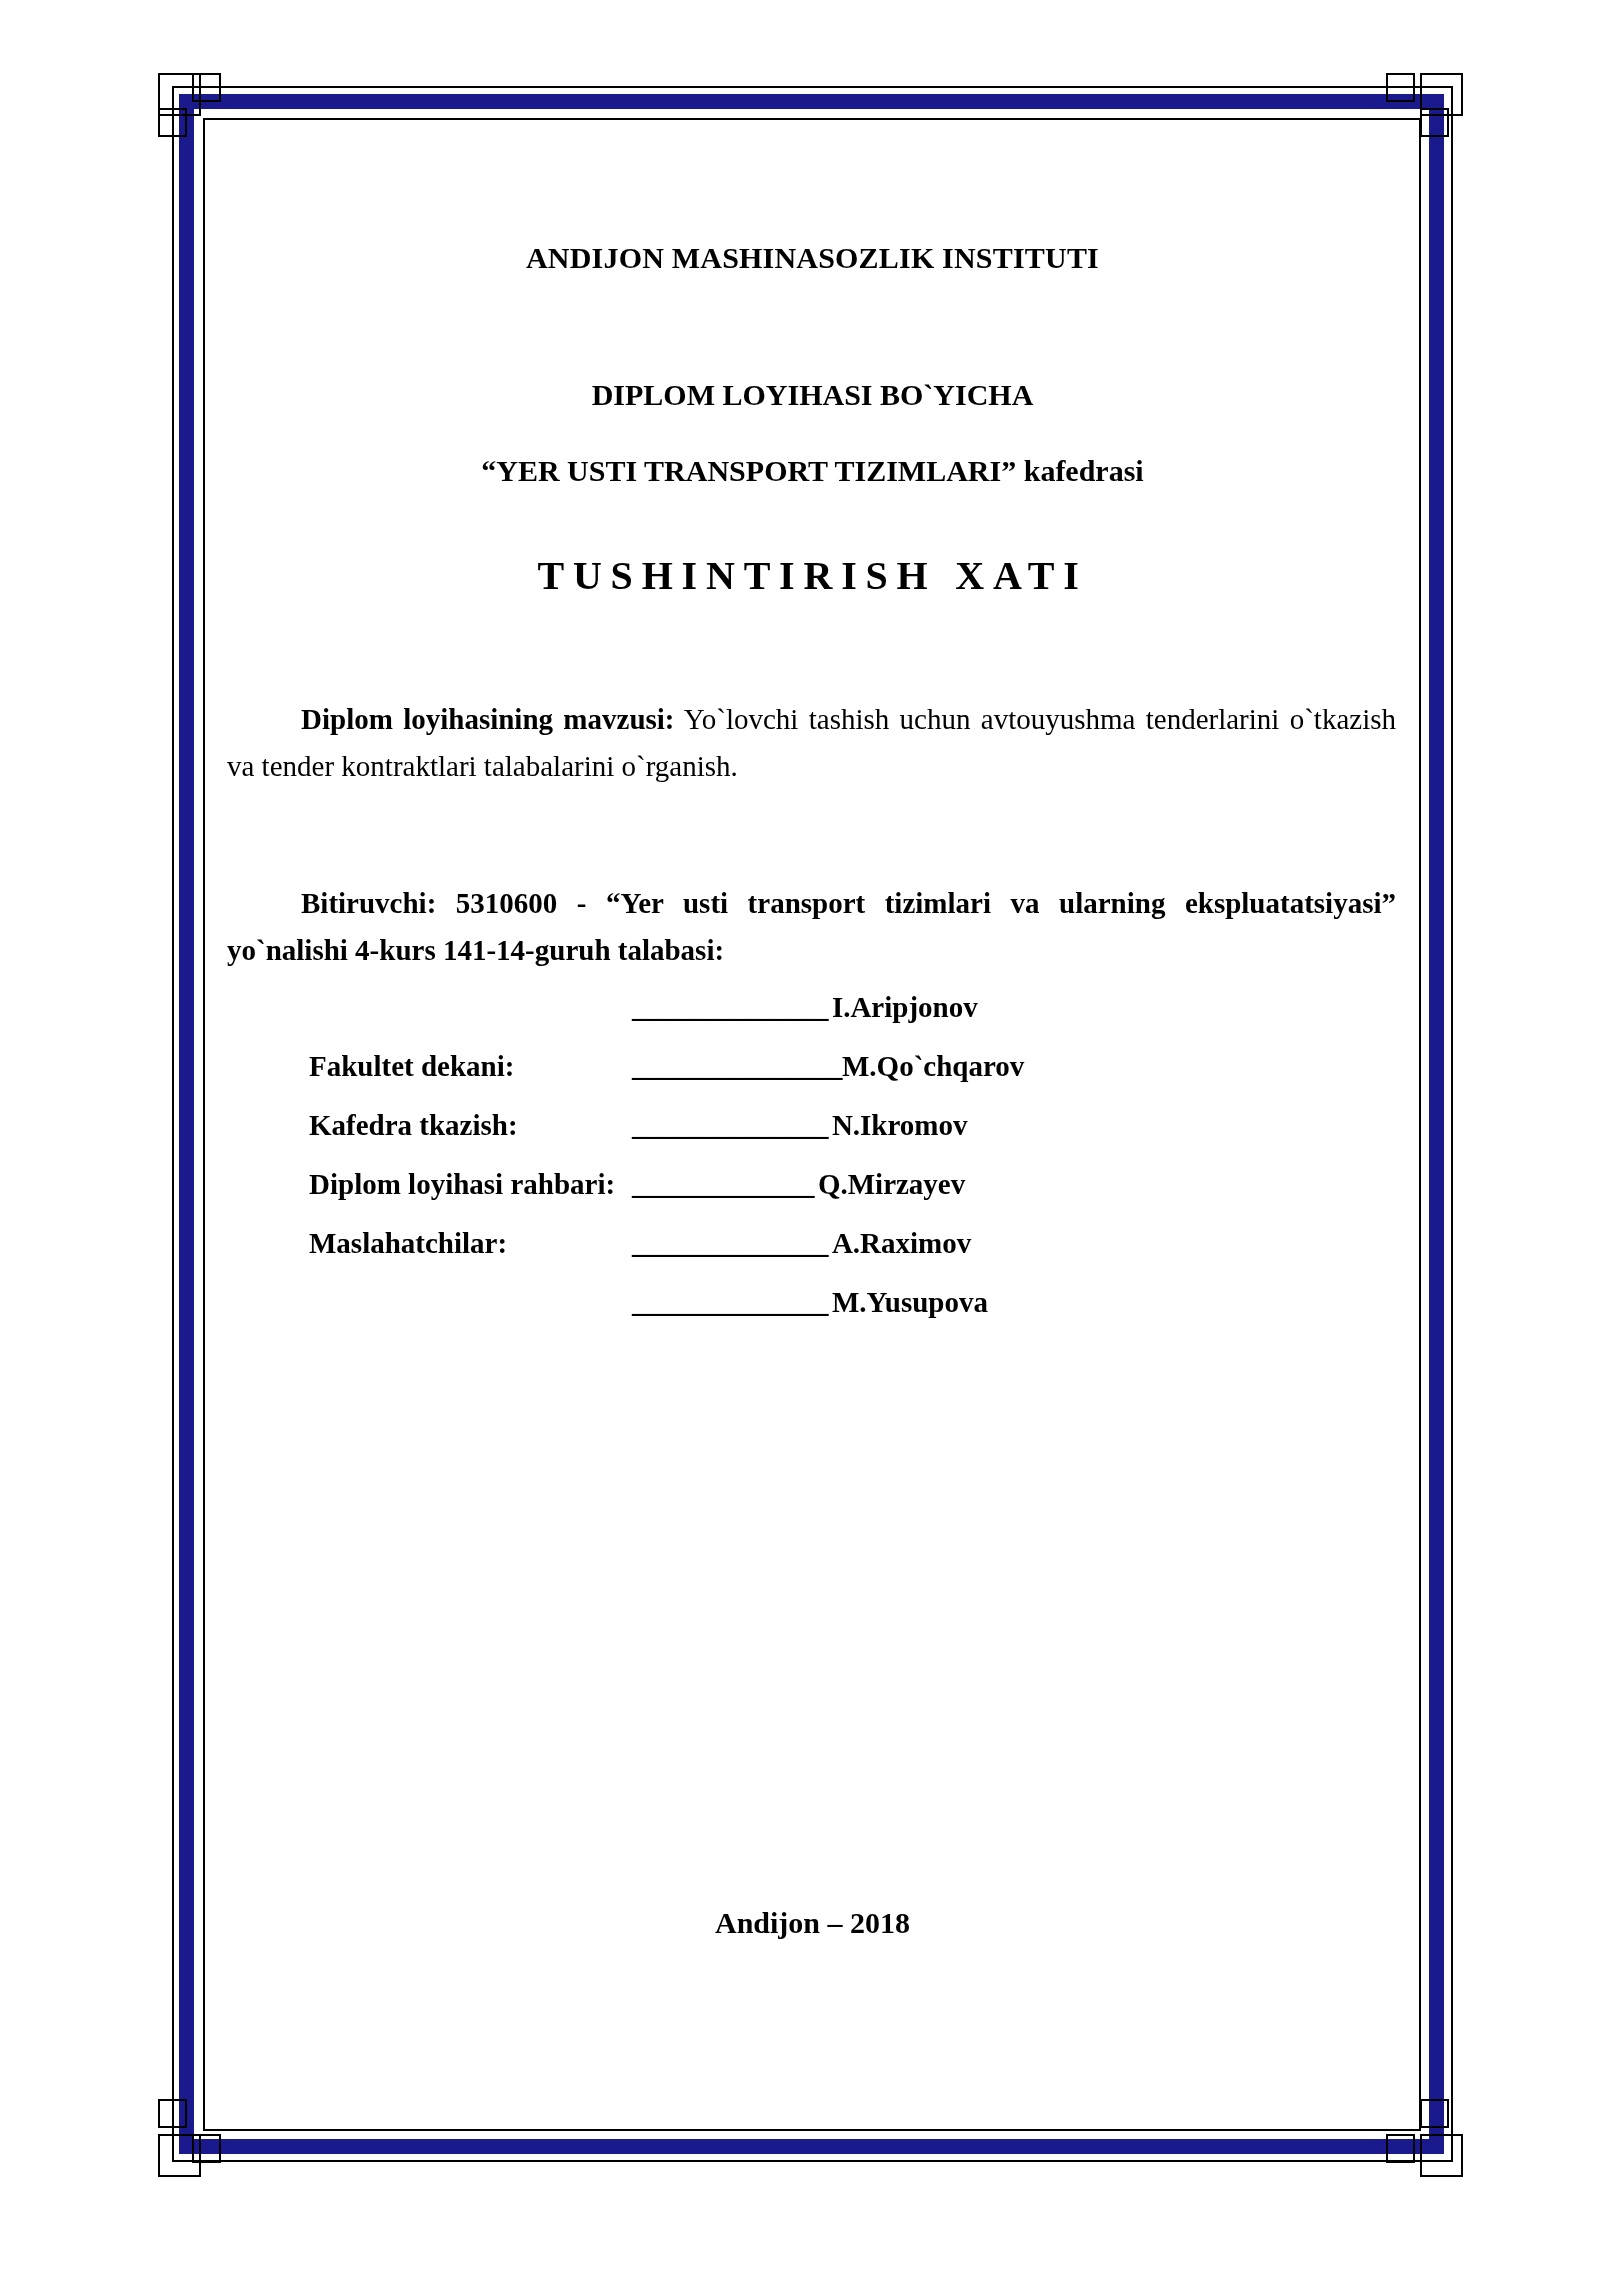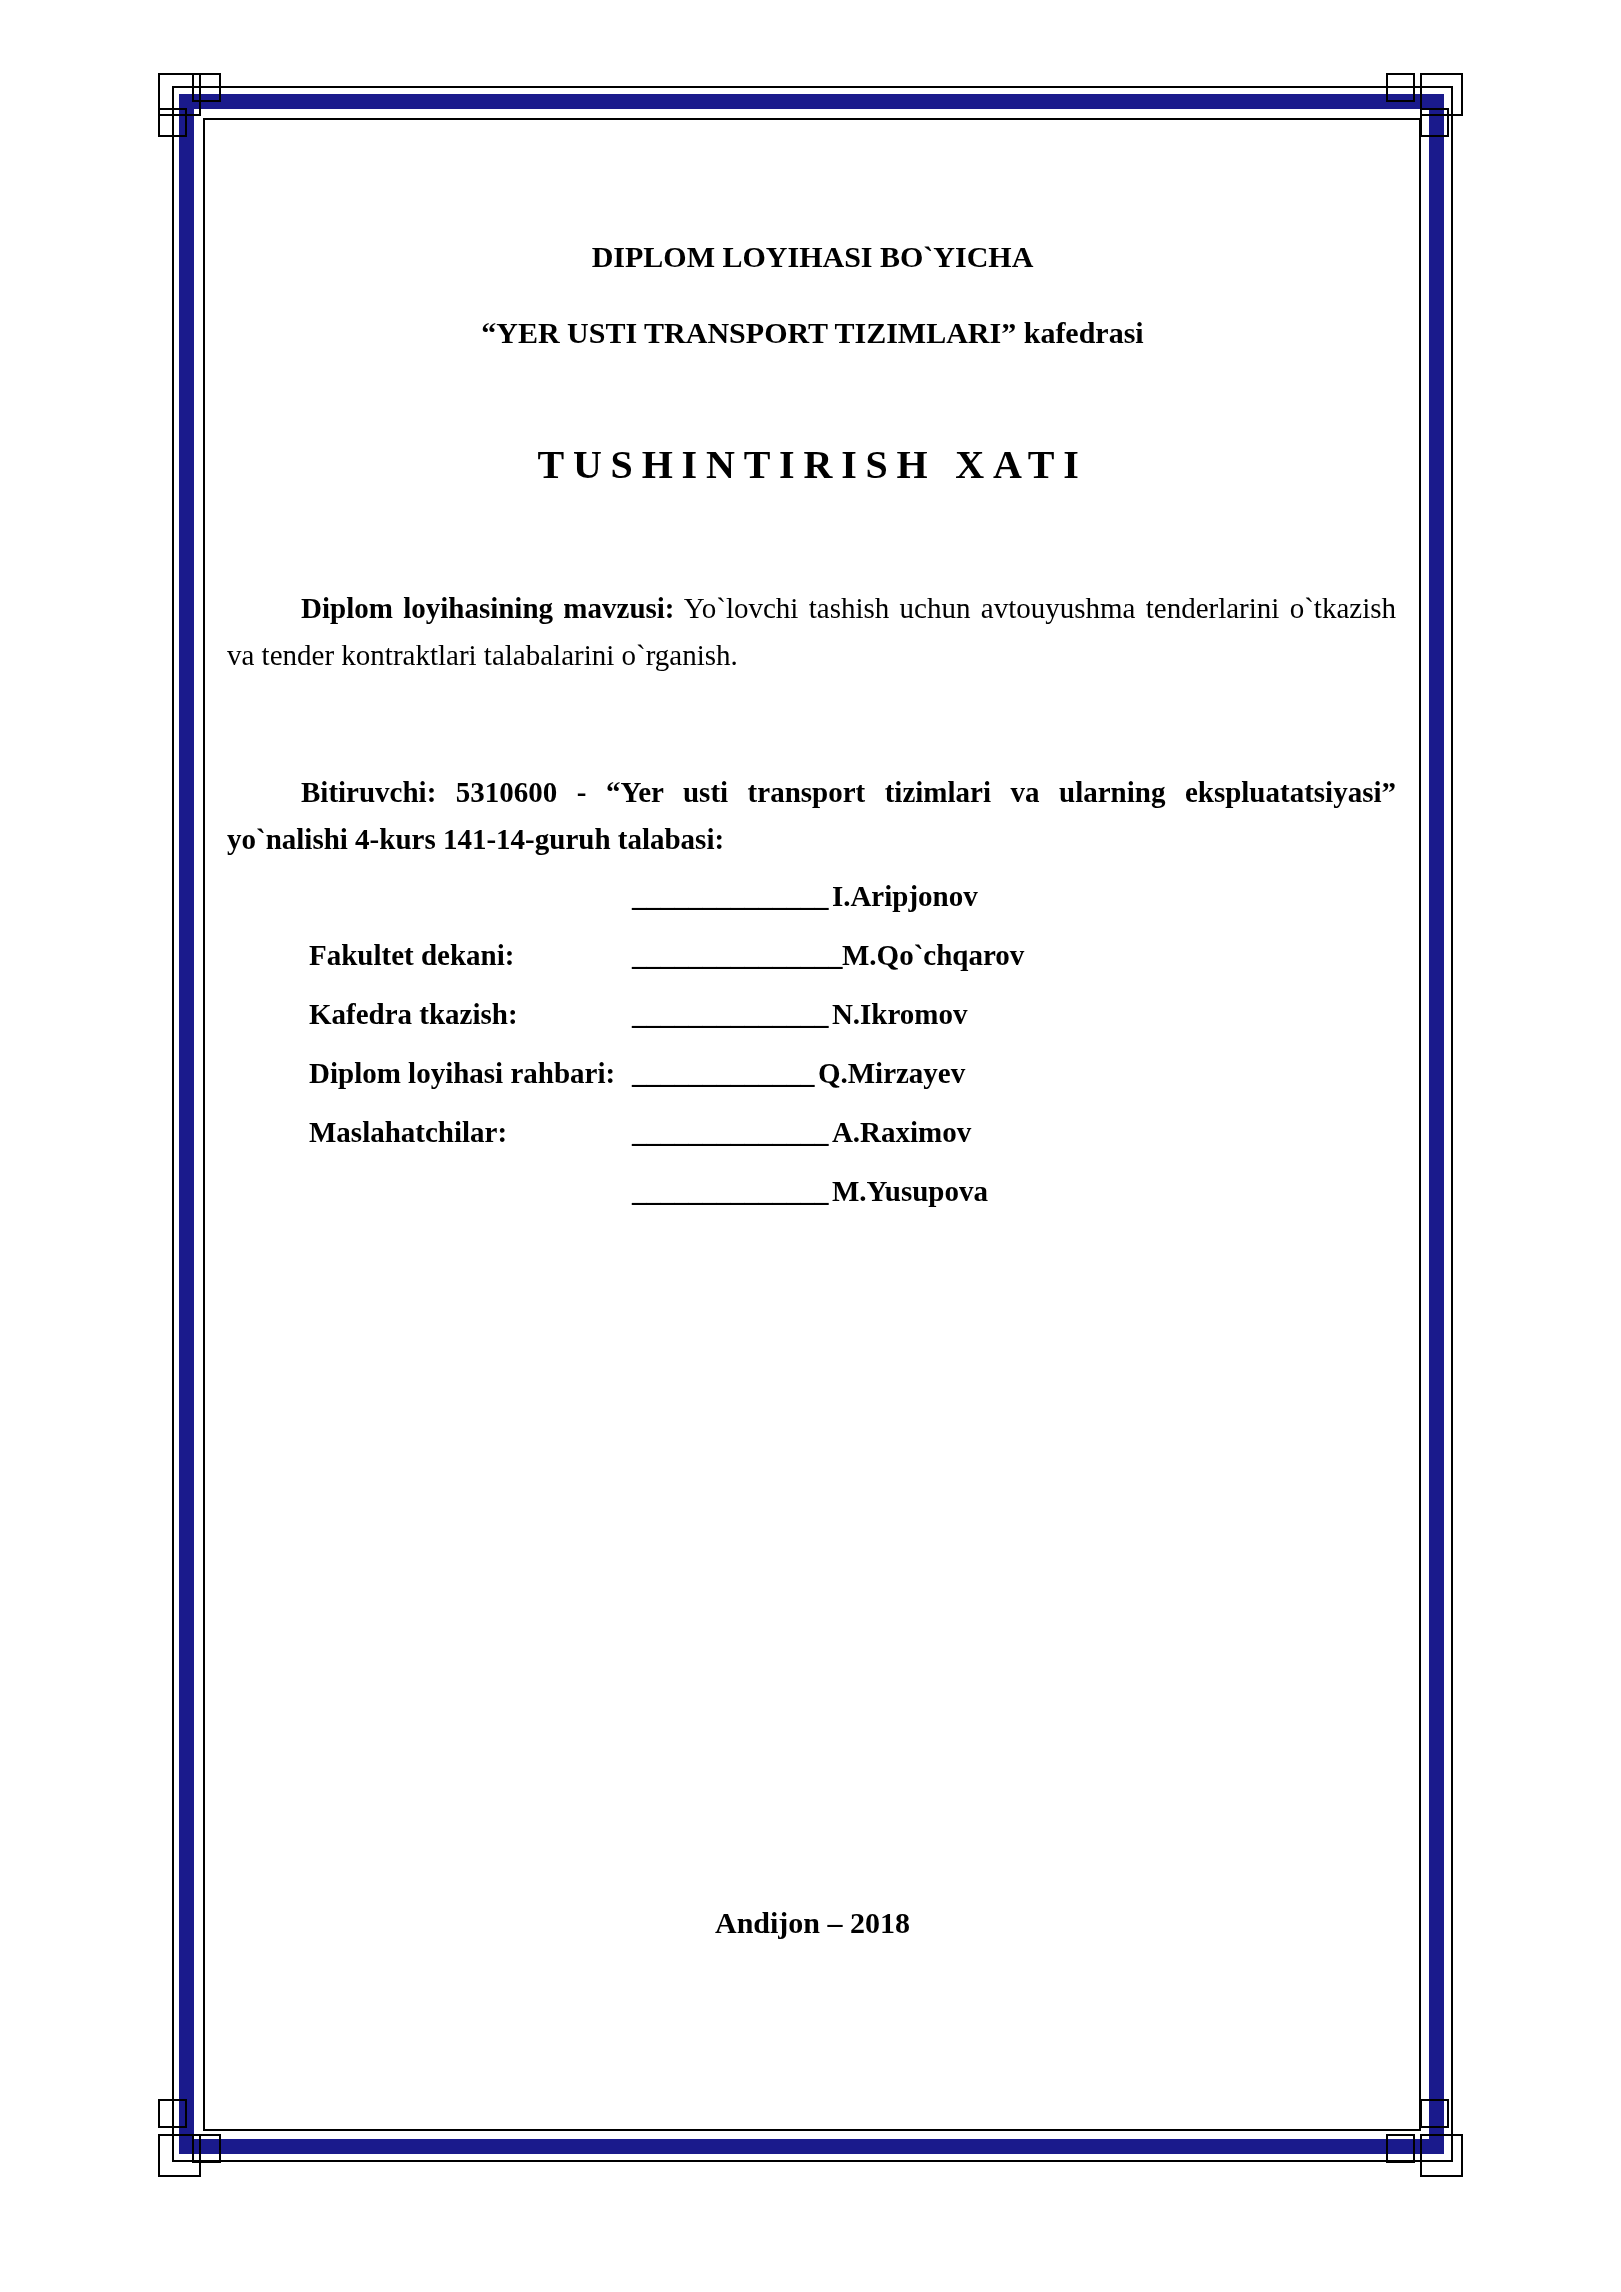--- a/index.html
+++ b/index.html
@@ -110,21 +110,21 @@
   }
   .subtitle {
     font-size: 30px;
     font-weight: bold;
     margin-top: 103px;
   }
   .main-title {
     font-size: 40px;
     font-weight: bold;
     letter-spacing: 8.8px;
-    margin-top: 91px;
+    margin-top: 64px;
   }
 
   .para {
     font-size: 29px;
     text-align: justify;
     text-justify: inter-word;
     line-height: 1.62;
     margin-top: 97px;
     padding: 0 2px 0 0;
   }
@@ -191,20 +191,21 @@
   <div class="knot k-bl-1"></div>
   <div class="knot-b k-bl-2"></div>
   <div class="knot-b k-bl-3"></div>
 
   <div class="knot k-br-1"></div>
   <div class="knot-b k-br-2"></div>
   <div class="knot-b k-br-3"></div>
 
   <div class="content">
 
+    <div class="ctr inst-name">ANDIJON MASHINASOZLIK INSTITUTI</div>
 
 
     <div class="ctr subtitle">DIPLOM LOYIHASI BO`YICHA</div>
 
     <div class="ctr kafedra">“YER USTI TRANSPORT TIZIMLARI” kafedrasi</div>
 
     <div class="ctr main-title">TUSHINTIRISH XATI</div>
 
     <div class="para">
       <span class="indent"></span><b>Diplom loyihasining mavzusi:</b><span> Yo`lovchi tashish uchun avtouyushma tenderlarini o`tkazish va tender kontraktlari talabalarini o`rganish.</span>

